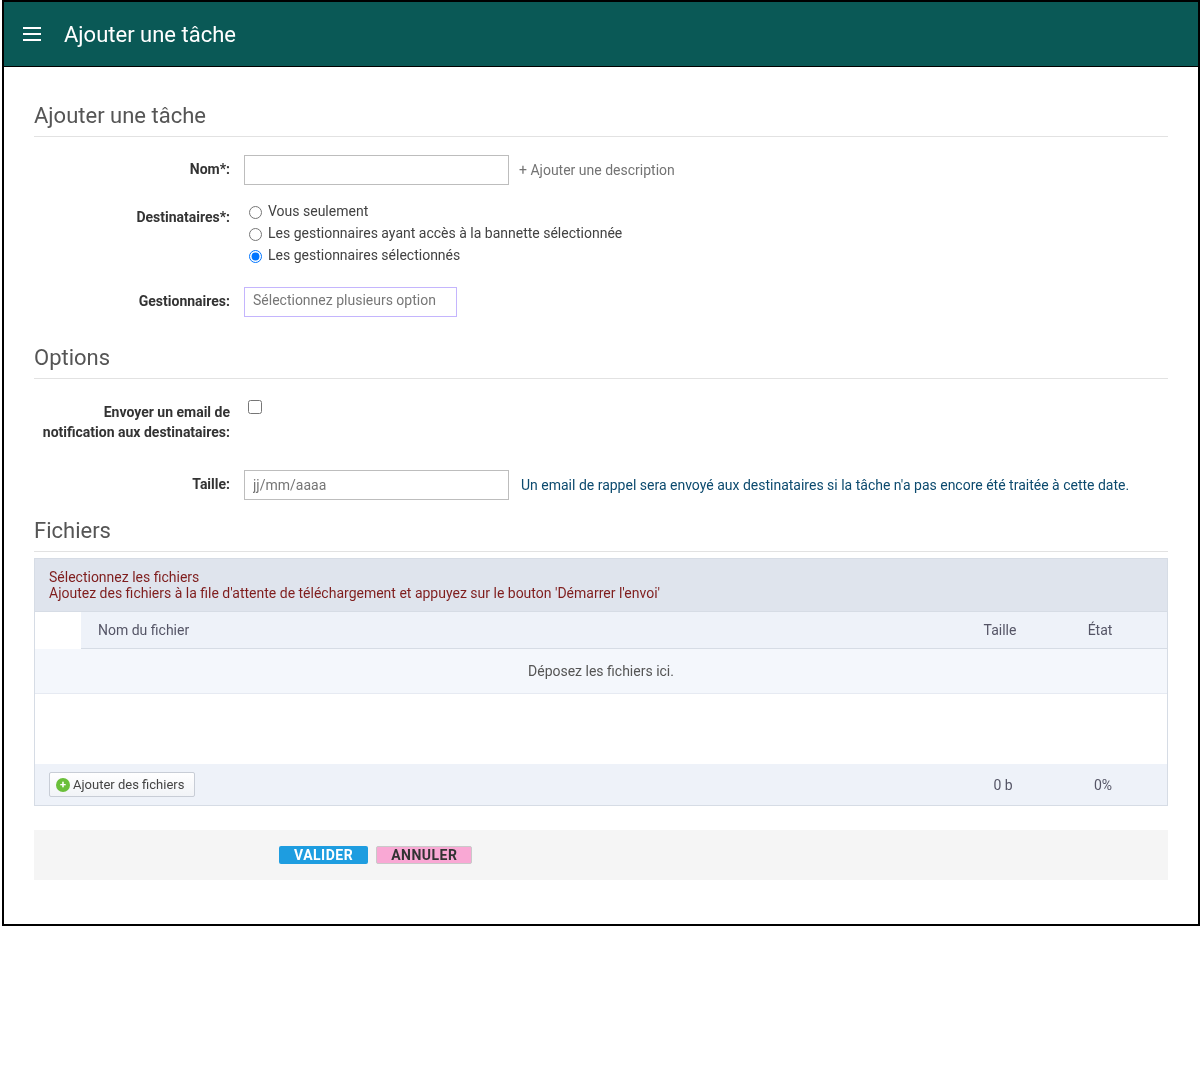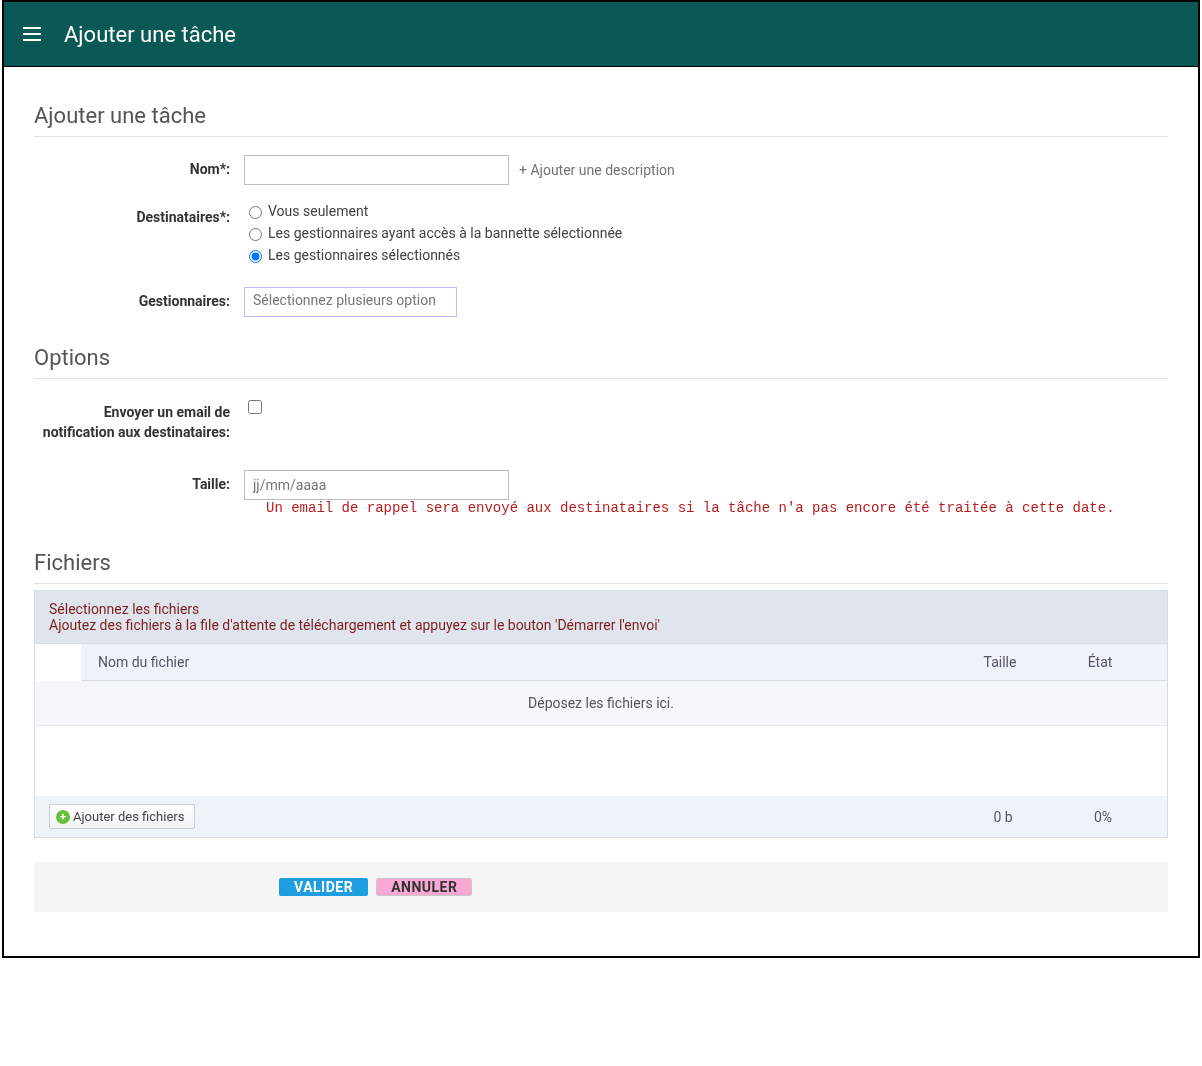--- a/index.html
+++ b/index.html
@@ -95,24 +95,23 @@
     white-space: nowrap;
   }
   .link {
     color: #737373;
     margin-left: 10px;
     cursor: pointer;
   }
   .radio-group label { display: flex; align-items: center; margin-bottom: 6px; cursor: pointer; }
   .radio-group input { margin-right: 6px; }
   .help-text {
-    margin-left: 22px;
-    color: #b91c1c;
-    font-size: 14px;
-    font-family: Liberation Mono, monospace;
+    margin-left: 12px;
+    color: #0c4a6e;
+    font-size: 14px;
   }
   .files-box {
     border: 1px solid #d6dce5;
     background: #fff;
     margin-top: 6px;
   }
   .files-header {
     background: #dfe4ed;
     padding: 10px 14px;
     color: #7f1d1d;
@@ -261,21 +260,21 @@
       </div>
 
       <div class="form-row" style="margin-top:28px;">
         <div class="form-label">Taille:</div>
         <div class="form-field" style="align-items:center;">
           <input type="text" class="text-input" placeholder="jj/mm/aaaa" style="">
           <span class="help-text">Un email de rappel sera envoyé aux destinataires si la tâche n'a pas encore été traitée à cette date.</span>
         </div>
       </div>
 
-      <h2 class="section" style="margin-top:34px;">Fichiers</h2>
+      <h2 class="section" style="margin-top:18px;">Fichiers</h2>
 
       <div class="files-box">
         <div class="files-header">
           <div>Sélectionnez les fichiers</div>
           <div>Ajoutez des fichiers à la file d'attente de téléchargement et appuyez sur le bouton 'Démarrer l'envoi'</div>
         </div>
         <div class="files-cols">
           <div class="col-name">Nom du fichier</div>
           <div class="col-size">Taille</div>
           <div class="col-status">État</div>

